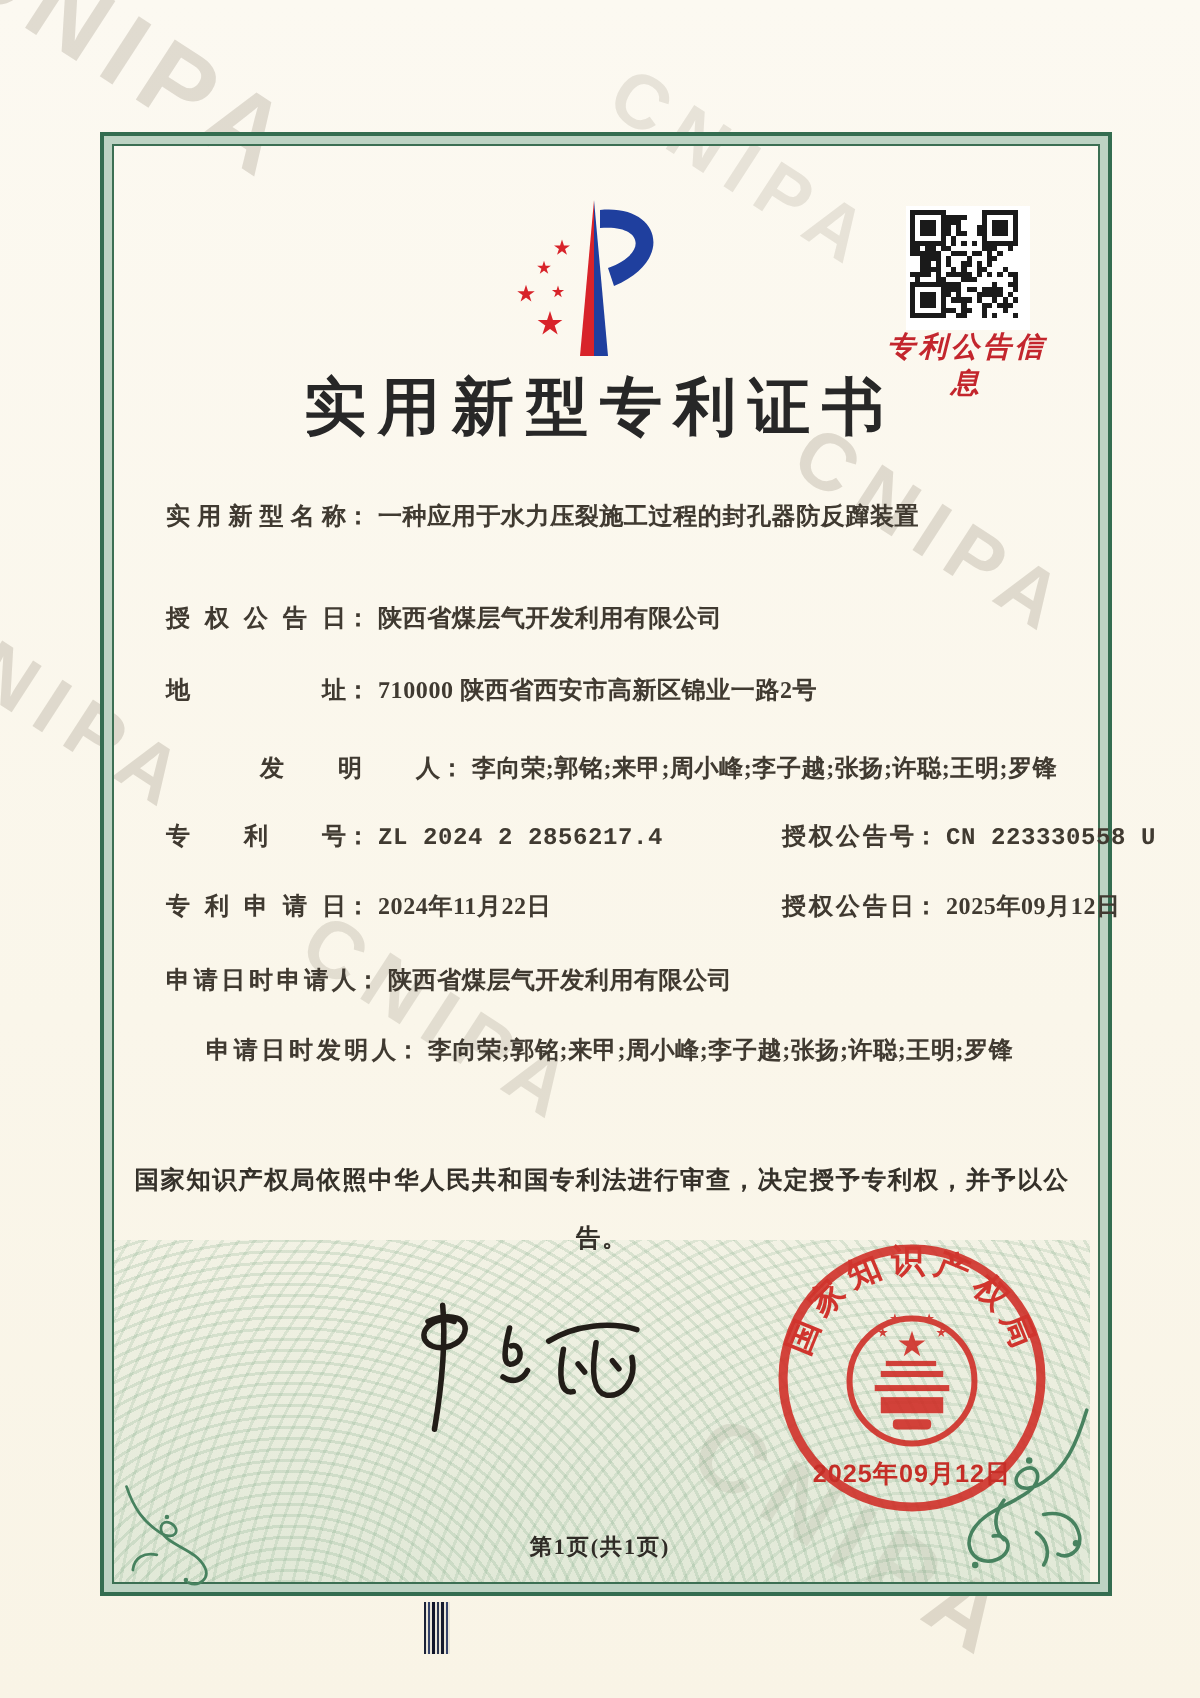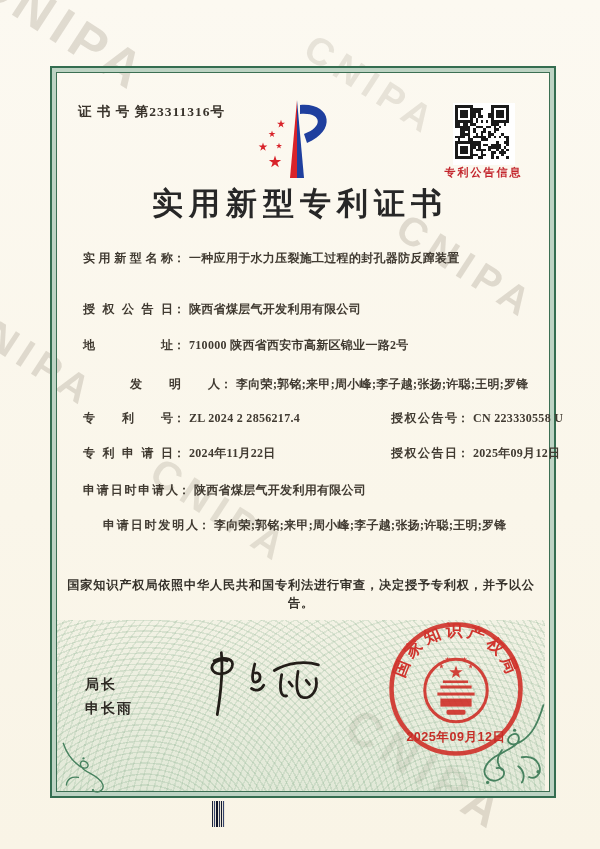--- a/index.html
+++ b/index.html
@@ -56,39 +56,39 @@
   .content{position:absolute;inset:0;z-index:4;}
   .cert-no{
     position:absolute;left:78px;top:103px;
     font-size:13.5px;font-weight:bold;letter-spacing:1px;color:#39332b;
   }
   .logo{position:absolute;left:250px;top:98px;width:92px;height:84px;}
   .qr-wrap{position:absolute;left:453px;top:103px;width:58px;height:58px;background:#fff;padding:2px;}
   .qr-wrap svg{display:block;width:54px;height:54px;}
   .qr-label{
     position:absolute;left:436px;top:165px;width:95px;text-align:center;
-    font-size:11px;font-weight:bold;color:#c3262d;letter-spacing:2px;
+    font-size:14px;font-weight:bold;color:#c3262d;letter-spacing:2px;font-style:italic;
   }
   .title{
     position:absolute;left:0;top:183px;width:100%;text-align:center;
     font-size:31px;font-weight:bold;letter-spacing:6px;color:#272727;
   }
   .fields{position:absolute;left:83px;top:0;width:440px;}
   .frow{position:absolute;left:0;width:440px;font-size:12px;font-weight:bold;color:#403a31;white-space:nowrap;}
   .r1{top:250px;}.r2{top:301px;}.r3{top:337px;}.r4{top:376px;padding-left:47px;}
-  .r5{top:410px;}.r6{top:445px;}.r7{top:482px;}.r8{top:517px;margin-left:20px;}
+  .r5{top:410px;font-family:Liberation Mono, monospace;}.r6{top:445px;}.r7{top:482px;}.r8{top:517px;margin-left:20px;}
   .flabel{display:inline-block;width:90px;text-align:justify;text-align-last:justify;vertical-align:top;}
   .flabel7{width:95px;font-family:Liberation Mono, monospace;}
   .fcolon{display:inline-block;margin-right:4px;}
   .fvalue{letter-spacing:0.3px;}
   .col2{position:absolute;left:272px;top:0;margin-left:36px;}
   .col2 .flabel{width:66px;}
   .statement{
     position:absolute;left:62px;top:576px;width:478px;text-align:center;
-    font-size:12.2px;font-weight:bold;color:#35312a;letter-spacing:0.8px;line-height:18px;
+    font-size:12.2px;font-weight:bold;color:#35312a;letter-spacing:0.8px;line-height:29px;
   }
   .officer{
     position:absolute;left:85px;top:672px;
     font-family:"Liberation Sans","DejaVu Sans",sans-serif;
     font-size:14px;font-weight:bold;color:#2e2a24;line-height:24px;letter-spacing:2px;
   }
   .signature{position:absolute;left:183px;top:648px;width:155px;height:72px;}
   .seal{position:absolute;left:388px;top:621px;width:136px;height:136px;mix-blend-mode:multiply;opacity:.95;}
   .page-no{
     position:absolute;left:0;top:766px;width:100%;text-align:center;
@@ -139,21 +139,20 @@
       <path d="M52,64 C62,62 70,66 71,76"></path>
     </g>
     <g fill="#47825f">
         <circle cx="29" cy="84" r="1.8"></circle>
         <circle cx="44" cy="34" r="1.8"></circle>
       </g>
   </svg>
 
   <div class="content">
 
-    <div class="cert-no">证 书 号 第23311316号</div>
 
     <svg class="logo" viewBox="0 0 92 84">
       <g fill="#d8232a">
         <path d="M0,-1 0.588,0.809 -0.951,-0.309 0.951,-0.309 -0.588,0.809 Z" transform="translate(31,26) scale(4.2)"></path>
         <path d="M0,-1 0.588,0.809 -0.951,-0.309 0.951,-0.309 -0.588,0.809 Z" transform="translate(22,36) scale(3.6)"></path>
         <path d="M0,-1 0.588,0.809 -0.951,-0.309 0.951,-0.309 -0.588,0.809 Z" transform="translate(13,49) scale(4.6)"></path>
         <path d="M0,-1 0.588,0.809 -0.951,-0.309 0.951,-0.309 -0.588,0.809 Z" transform="translate(29,48) scale(3.2)"></path>
         <path d="M0,-1 0.588,0.809 -0.951,-0.309 0.951,-0.309 -0.588,0.809 Z" transform="translate(25,64) scale(6.5)"></path>
       </g>
       <polygon points="47,2 40,80 47,80" fill="#d8232a"></polygon>
@@ -431,24 +430,20 @@
       </div>
       <div class="frow r8">
         <span class="flabel flabel7">申请日时发明人</span><span class="fcolon">：</span><span class="fvalue">李向荣;郭铭;来甲;周小峰;李子越;张扬;许聪;王明;罗锋</span>
       </div>
     </div>
 
     <div class="statement">
       <div>国家知识产权局依照中华人民共和国专利法进行审查，决定授予专利权，并予以公告。</div>
     </div>
 
-    <div class="officer">
-      <div>局长</div>
-      <div>申长雨</div>
-    </div>
 
     <svg class="signature" viewBox="0 0 190 85">
       <g stroke="#221d18" stroke-width="3.4" fill="none" stroke-linecap="round" stroke-linejoin="round">
         <path d="M38,14 C52,8 64,12 60,22 C56,31 40,33 36,25 C33,18 44,10 54,14"></path>
         <path d="M47,4 C49,26 46,56 42,80"></path>
         <path d="M88,18 C85,30 83,42 90,40 C97,38 95,27 89,29"></path>
         <path d="M84,48 C90,52 96,50 99,44"></path>
         <path d="M112,26 C128,16 150,14 166,19"></path>
         <path d="M121,31 C118,47 119,59 127,57"></path>
         <path d="M141,27 C138,45 139,57 147,59 C157,61 166,50 163,36"></path>
@@ -473,16 +468,17 @@
         <path d="M0,-1 0.588,0.809 -0.951,-0.309 0.951,-0.309 -0.588,0.809 Z" transform="translate(82,45) scale(2.6)"></path>
         <rect x="55" y="59" width="25" height="2.6" transform="translate(-0.5,0)"></rect>
         <rect x="52" y="64" width="31" height="3"></rect>
         <rect x="49" y="71" width="37" height="3"></rect>
         <rect x="52" y="77" width="31" height="8"></rect>
         <rect x="58" y="88" width="19" height="5" rx="2"></rect>
       </g>
       <text x="67.5" y="119" text-anchor="middle" font-size="12.5" font-weight="bold" fill="#c4231d" letter-spacing="0.5" font-family="'Liberation Sans',sans-serif">2025年09月12日</text>
     </svg>
 
+    <div class="page-no">第1页(共1页)</div>
   </div>
 
   <div class="barcode"></div>
 </div>
 
 </body></html>

